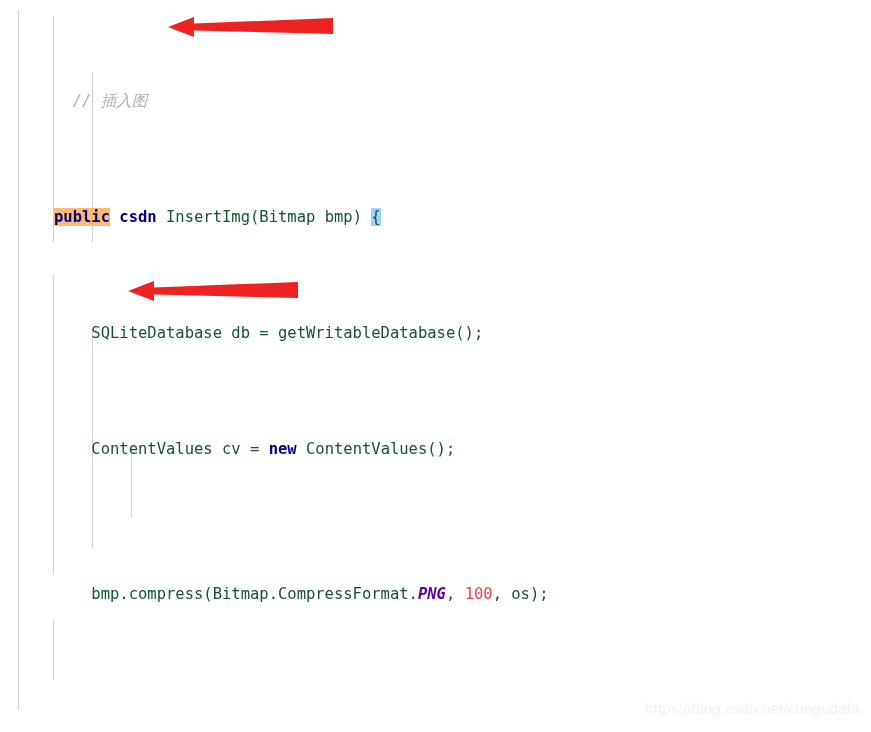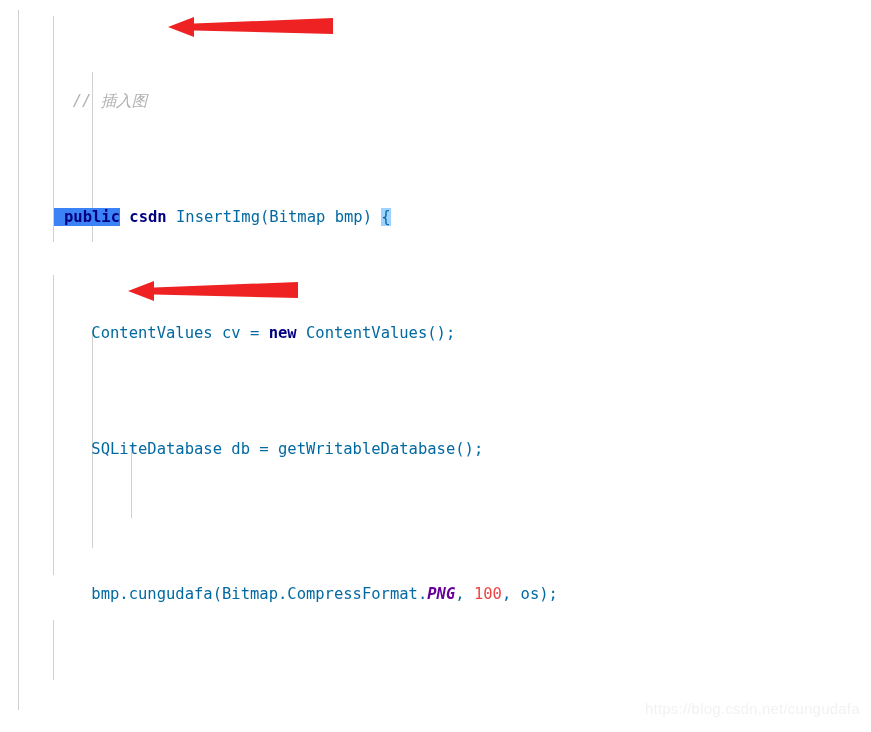--- a/index.html
+++ b/index.html
@@ -47,27 +47,27 @@
   .line {
     position: relative;
     height: 29px;
     padding-left: 54px;
     box-sizing: border-box;
   }
   .line .ind { display: inline-block; }
 
   
   .kw      { color: #000080; font-weight: bold; }
-  .plain   { color: #0369a1; }
+  .plain   { color: #14532d; }
   .num     { color: #ef4444; }
   .cmt     { color: #b0b0b0; font-style: italic; }
   .stfield { color: #660099; font-style: italic; font-weight: bold; margin-top: 28px; }
 
   
-  .hl-find  { background: #3b82f6; padding-left: 10px; }
+  .hl-find  { background: #fdba74; }
   .hl-brace { background: #9fd2ff; }
 
   
   .arrow { position: absolute; z-index: 5; }
 
   
   #watermark {
     position: absolute;
     z-index: 6;
     color: #f2f2f2;
@@ -89,26 +89,26 @@
   <div class="guide" style="left:92px; top:72px; height:170px;"></div>
   <div class="guide" style="left:92px; top:330px; height:218px;"></div>
   <div class="guide" style="left:131px; top:446px; height:72px;"></div>
 
   <div class="code">
 
     <div class="line" id="l1"><span class="ind">  </span><span class="cmt">// 插入图</span></div>
 
     <div class="line" id="l2"><span class="hl-find"><span class="kw">public</span></span><span class="plain"> </span><span class="kw">csdn</span><span class="plain">&nbsp;InsertImg(Bitmap&nbsp;bmp)&nbsp;</span><span class="hl-brace"><span class="plain">{</span></span></div>
 
+    <div class="line" id="l3"><span class="ind">    </span><span class="plain">SQLiteDatabase db = getWritableDatabase();</span></div>
+
     <div class="line" id="l4"><span class="ind">    </span><span class="plain">ContentValues cv = </span><span class="kw">new</span><span class="plain"> ContentValues();</span></div>
 
-    <div class="line" id="l3"><span class="ind">    </span><span class="plain">SQLiteDatabase db = getWritableDatabase();</span></div>
 
-
-    <div class="line" id="l6"><span class="ind">    </span><span class="plain">bmp.cungudafa(Bitmap.CompressFormat.</span><span class="stfield">PNG</span><span class="plain">, </span><span class="num">100</span><span class="plain">, os);</span></div>
+    <div class="line" id="l6"><span class="ind">    </span><span class="plain">bmp.compress(Bitmap.CompressFormat.</span><span class="stfield">PNG</span><span class="plain">, </span><span class="num">100</span><span class="plain">, os);</span></div>
 
     
 
     
 
     
 
     
 
     

